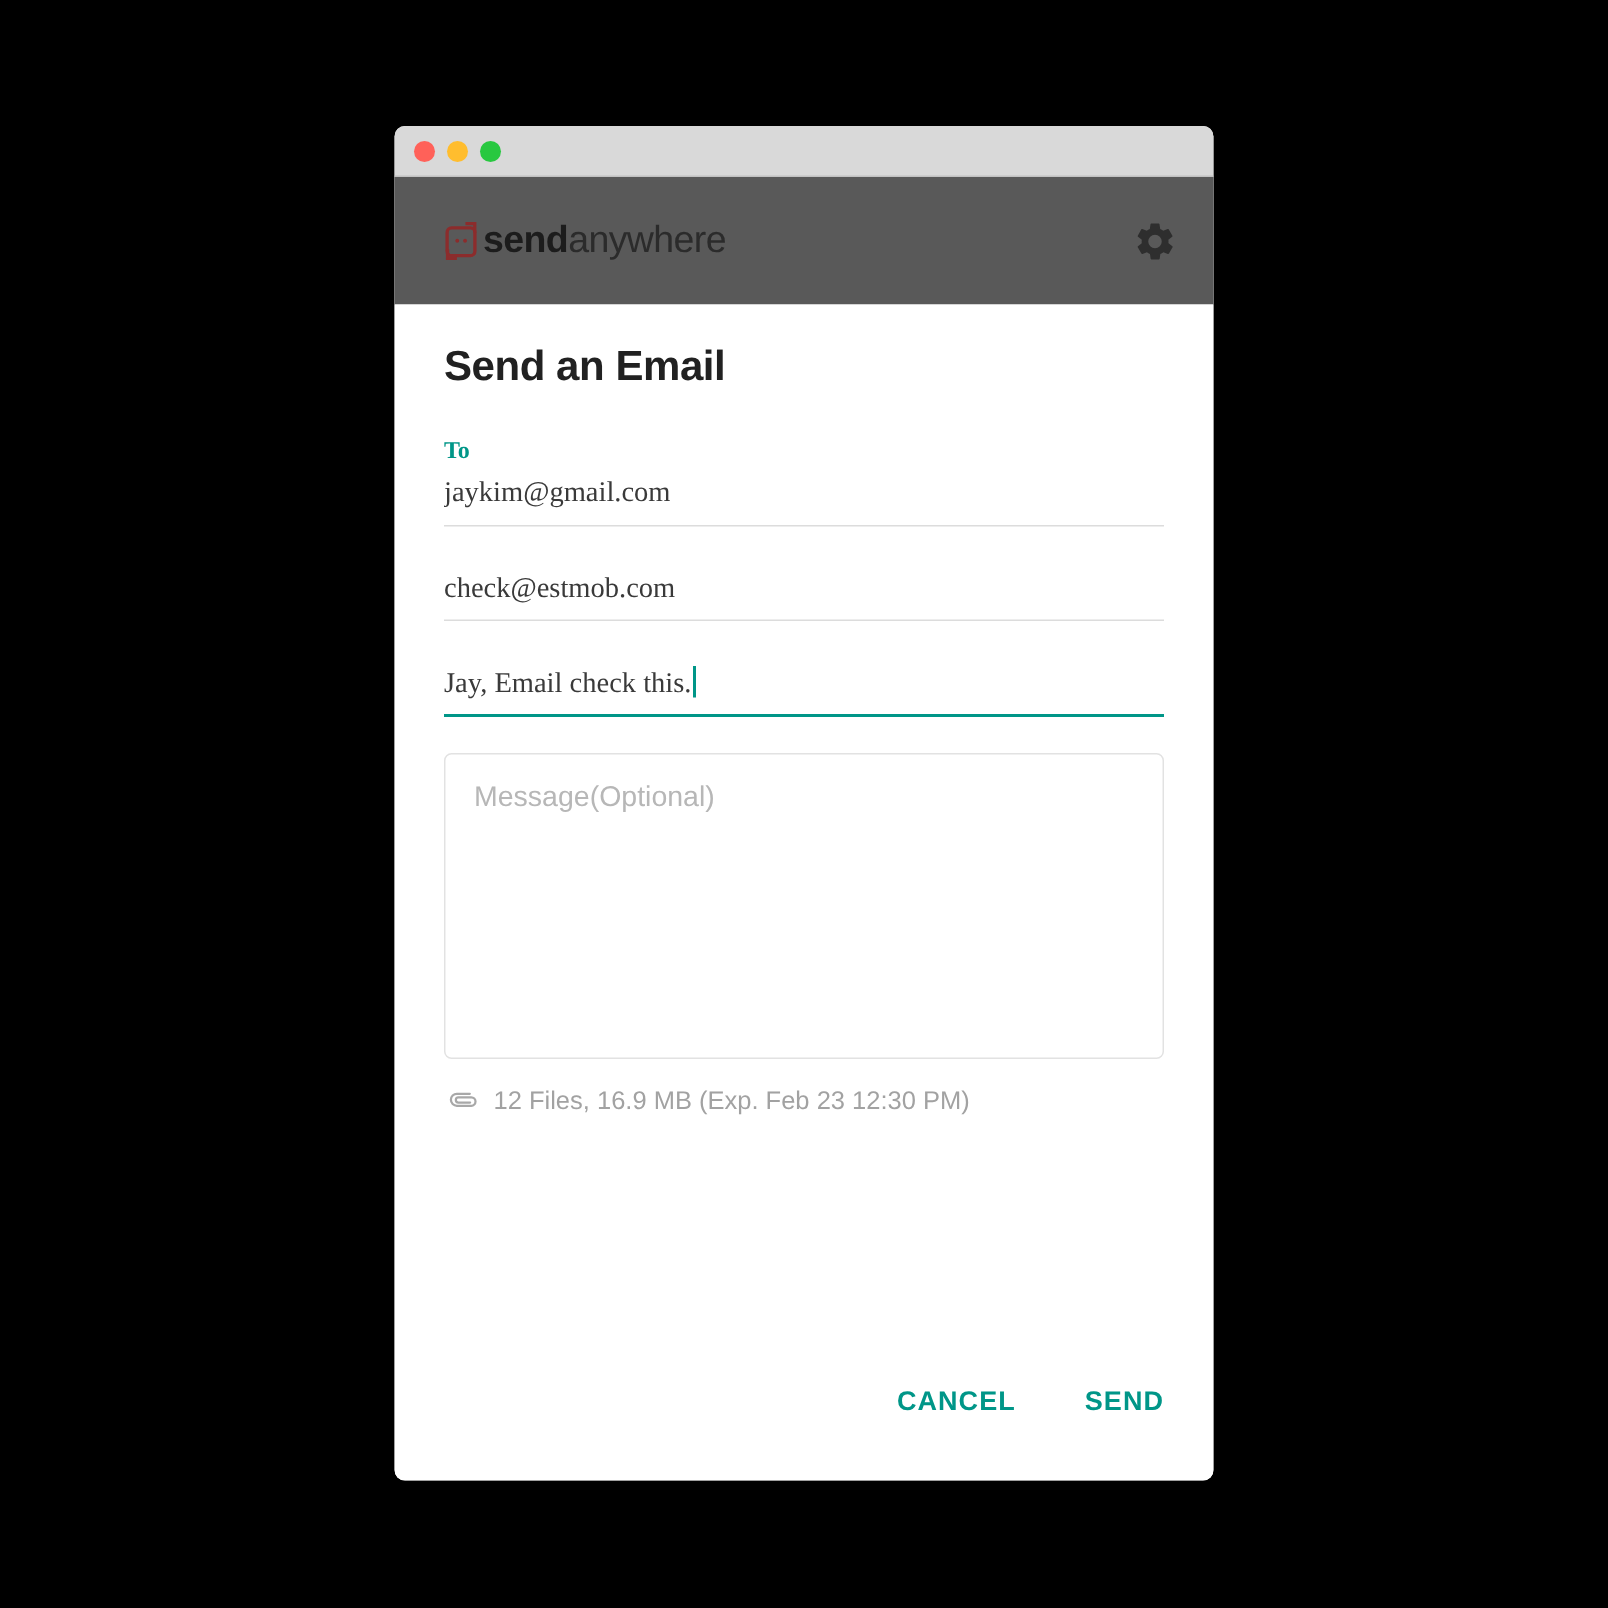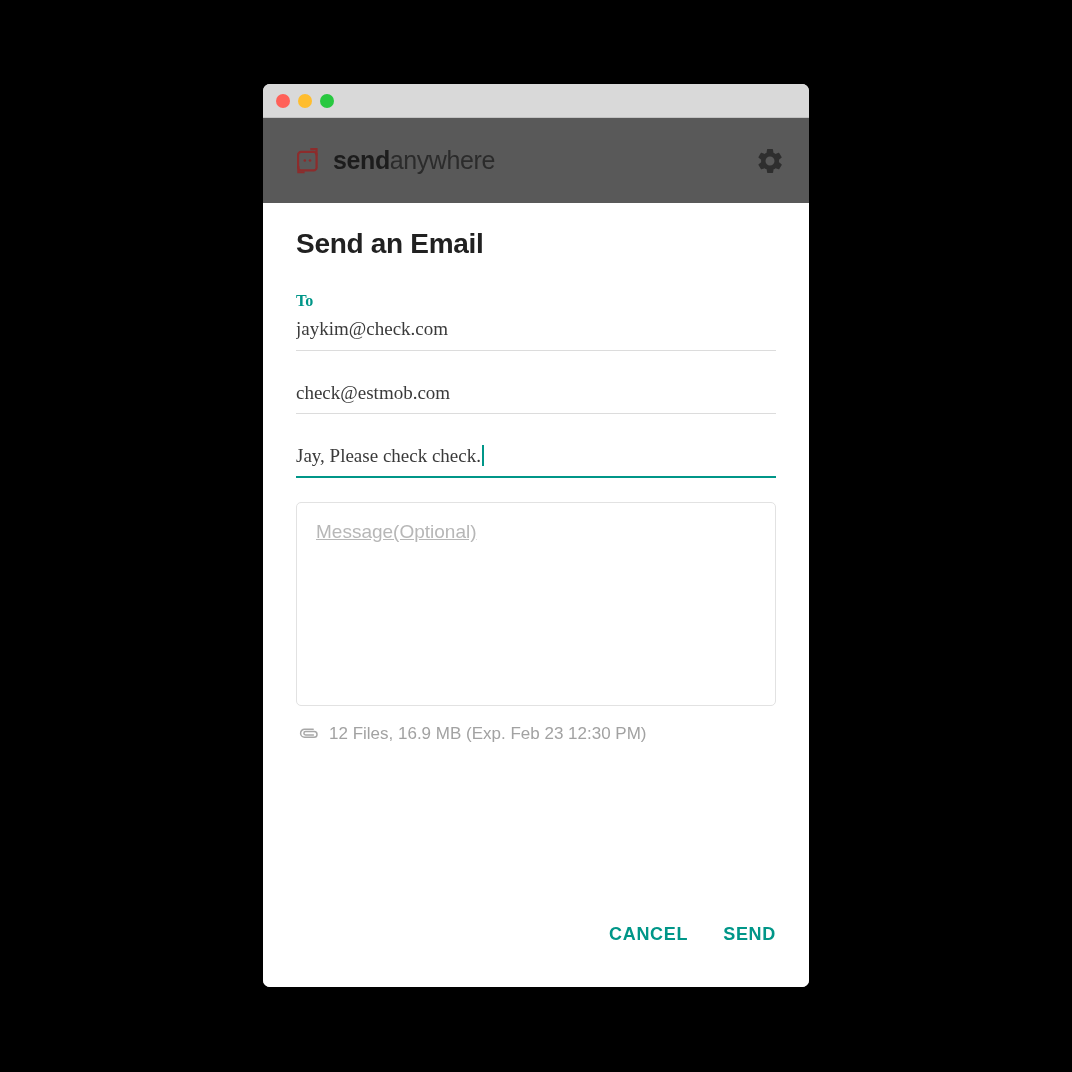--- a/index.html
+++ b/index.html
@@ -55,21 +55,20 @@
     height: 85px;
     background: #595959;
     display: flex;
     align-items: center;
     justify-content: space-between;
     padding: 0 22px 0 32px;
   }
   .brand { display: flex; align-items: center; }
   .brand-mark { width: 27px; height: 27px; display: block; }
   .brand-text {
-    margin-left: 11px;
     font-size: 25px;
     letter-spacing: -0.4px;
     line-height: 1;
     white-space: nowrap;
     color: #1c1c1c;
   }
   .brand-text .b1 { font-weight: bold; }
   .brand-text .b2 { font-weight: normal; color: #2b2b2b; }
   .gear-btn {
     width: 34px; height: 34px;
@@ -132,21 +131,20 @@
     height: 204px;
     border: 1px solid #e2e2e2;
     border-radius: 5px;
     padding: 17px 19px;
     margin-top: -6px;
   }
   .message-placeholder {
     font-size: 19px;
     color: #b7b7b7;
     line-height: 1.3;
-    text-decoration: underline;
   }
 
   
   .attachment {
     display: flex;
     align-items: center;
     margin-top: 18px;
     padding-left: 3px;
   }
   .clip-icon { margin-right: 9px; display: block; }
@@ -156,21 +154,21 @@
     line-height: 1.2;
   }
 
   
   .actions {
     position: absolute;
     right: 33px;
     bottom: 44px;
     display: flex;
     align-items: flex-start;
-    gap: 35px;
+    gap: 46px;
   }
   .action-btn {
     background: none;
     border: none;
     padding: 0;
     font-family: "Liberation Sans", sans-serif;
     font-size: 18px;
     font-weight: bold;
     letter-spacing: 0.7px;
     color: #009688;
@@ -222,29 +220,29 @@
         </span>
       </div>
     </div>
 
     <div class="content">
 
       <h1 class="page-title">Send an Email</h1>
 
       <div class="field">
         <div class="field-label">To</div>
-        <div class="field-input" placeholder="To">jaykim@check.com</div>
+        <div class="field-input" placeholder="To">jaykim@gmail.com</div>
       </div>
 
       <div class="field">
         <div class="field-input" placeholder="From">check@estmob.com</div>
       </div>
 
       <div class="field focused">
-        <div class="field-input" placeholder="Subject"><span>Jay, Please check check.</span><span class="caret"></span></div>
+        <div class="field-input" placeholder="Subject"><span>Jay, Email check this.</span><span class="caret"></span></div>
       </div>
 
       <div class="message-box" placeholder="Message(Optional)">
         <div class="message-placeholder">Message(Optional)</div>
       </div>
 
       <div class="attachment">
         <span>
           <svg class="clip-icon" width="21" height="16" viewBox="0 0 21 16" xmlns="http://www.w3.org/2000/svg">
             <path d="M14.2 3.2H5.6a4.0 4.0 0 0 0 0 8h9.6a2.8 2.8 0 0 0 0-5.6H6.6a1.7 1.7 0 0 0 0 3.4h7.8" fill="none" stroke="#a8a8a8" stroke-width="1.5" stroke-linecap="round"></path>

